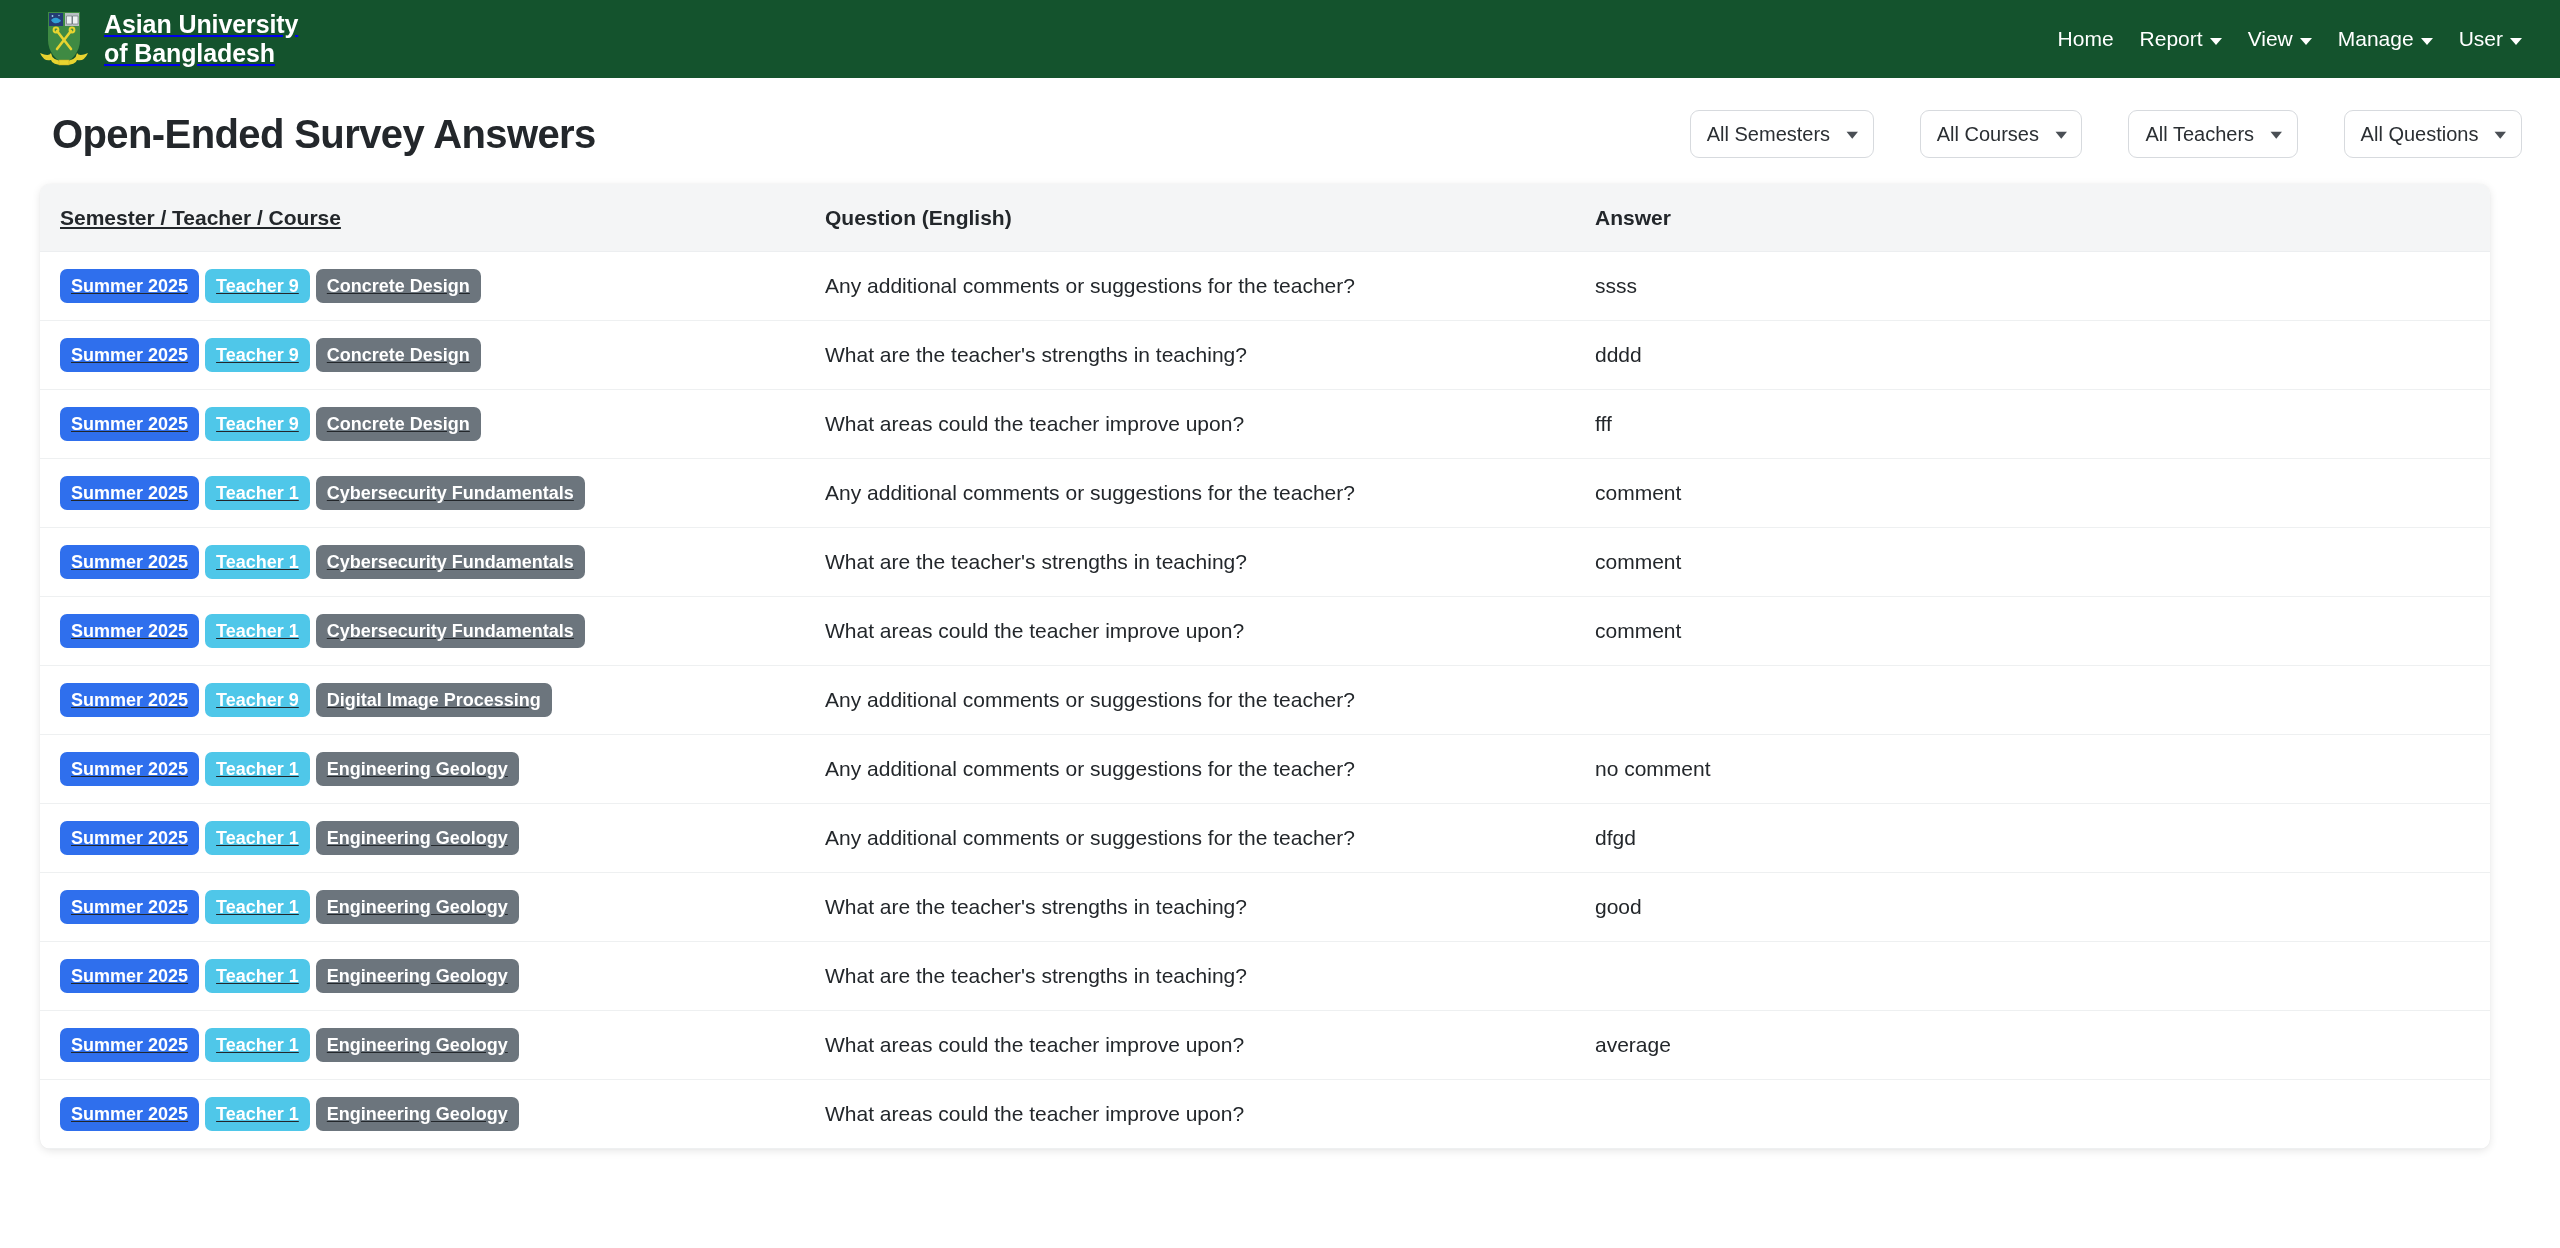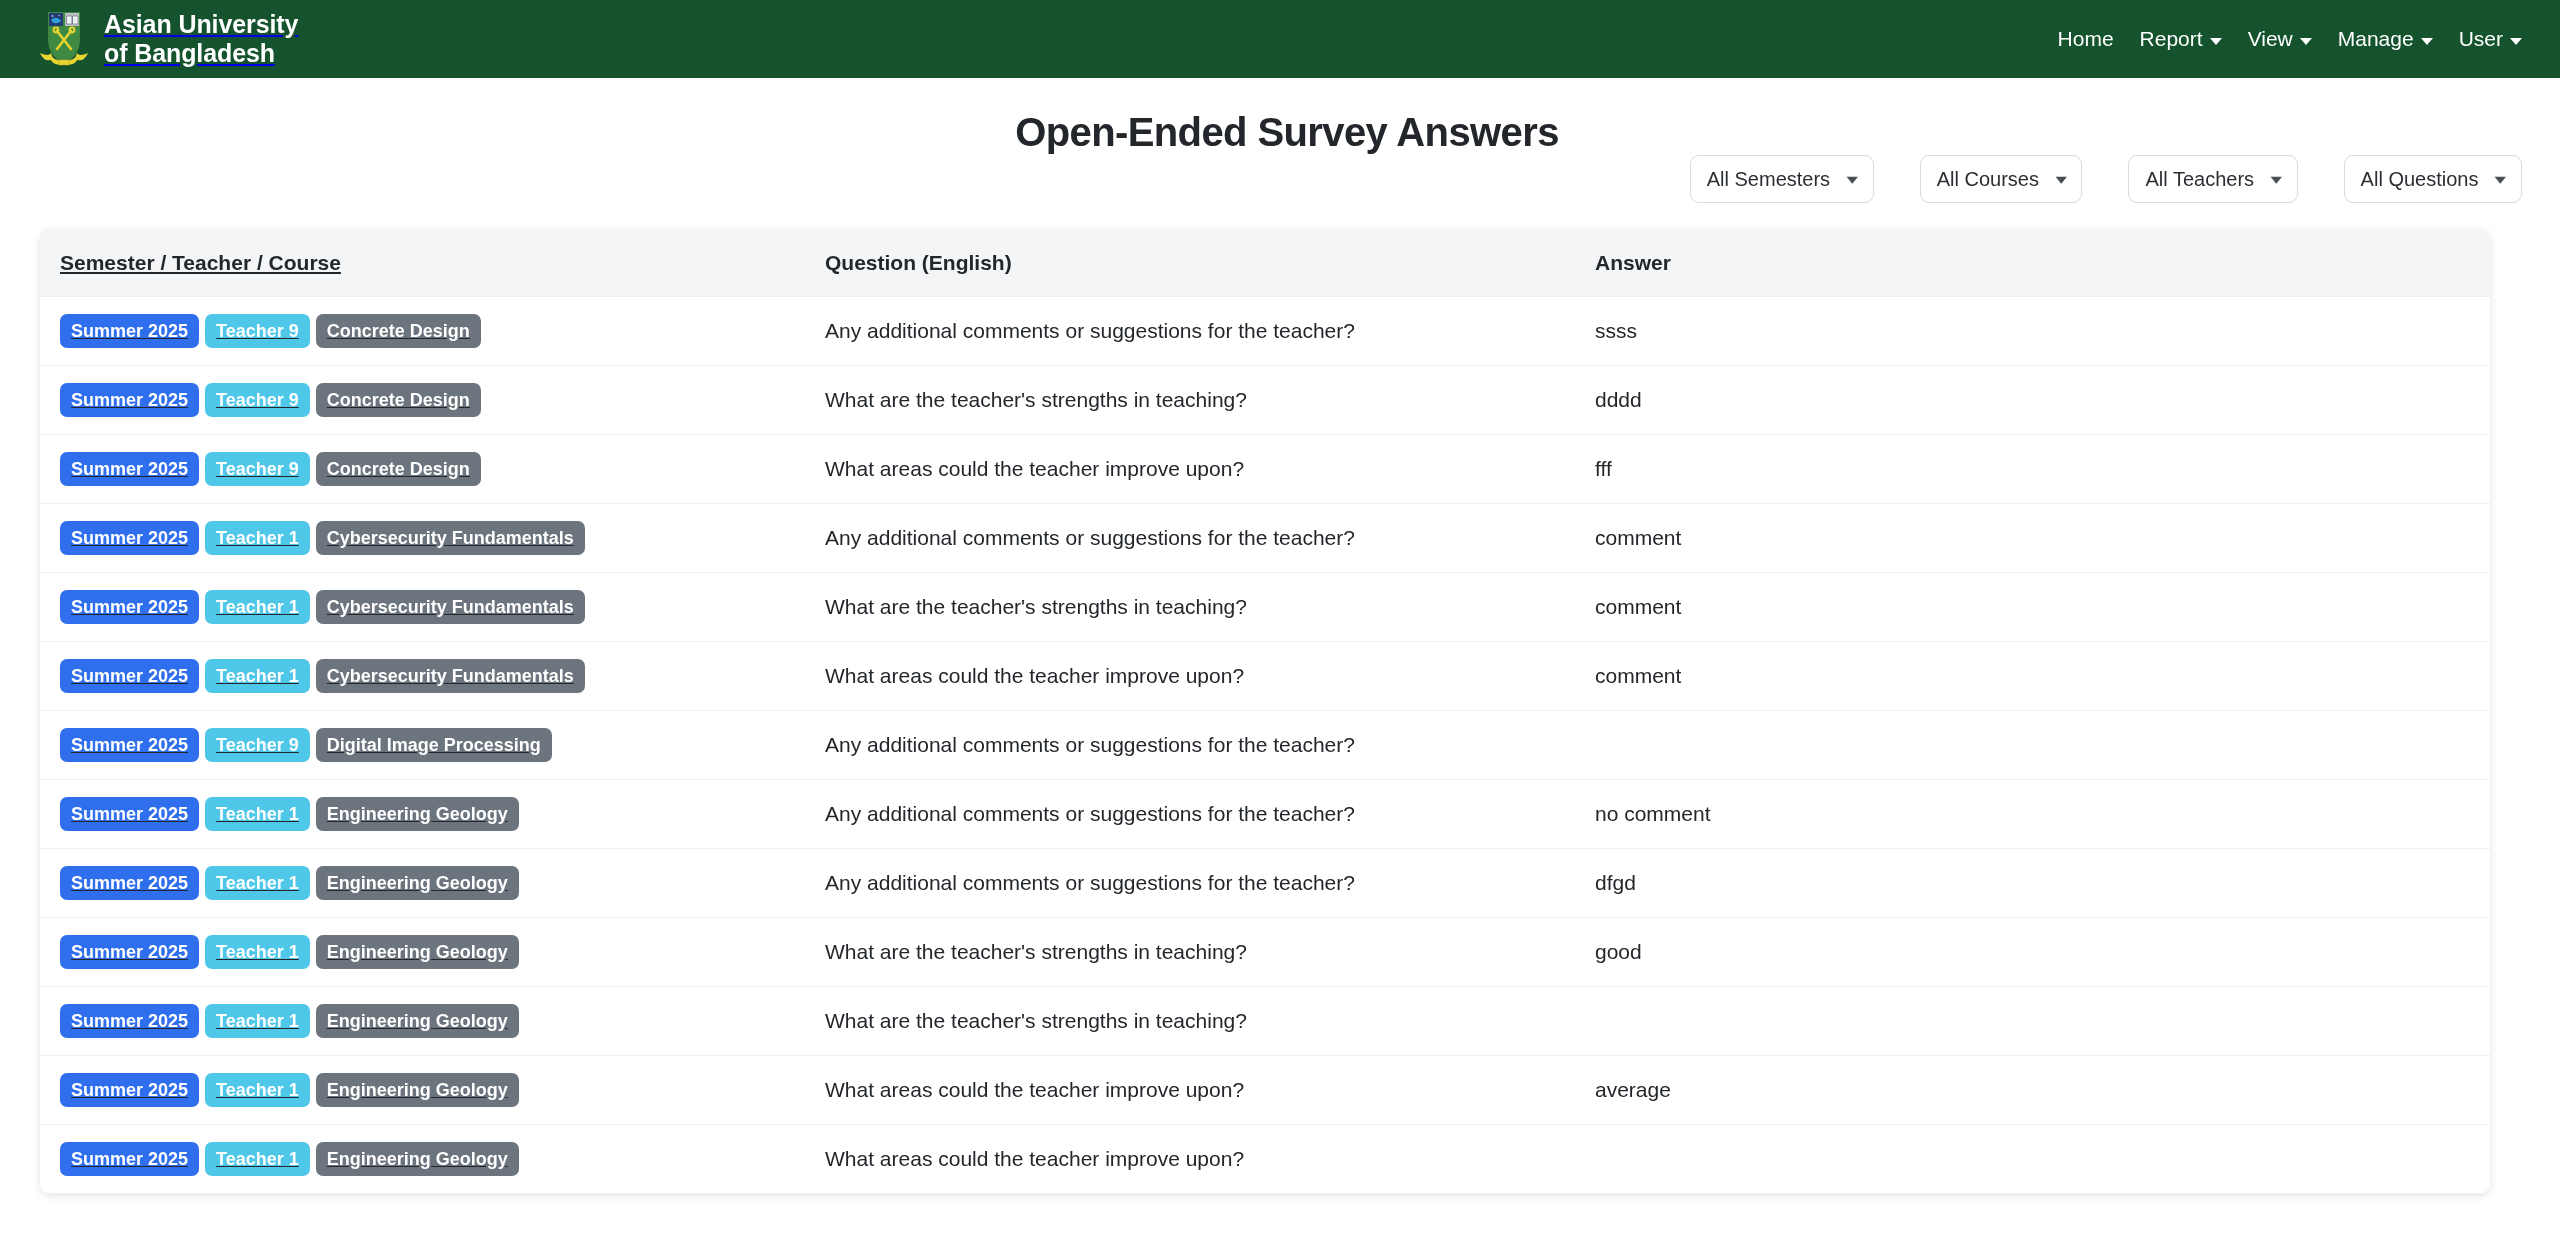--- a/index.html
+++ b/index.html
@@ -79,21 +79,20 @@
   
   .page {
     padding: 0 38px;
     background: #ffffff;
   }
   .page-head {
     display: flex;
     align-items: center;
     padding-top: 32px;
     padding-bottom: 26px;
-    flex-direction: column;
   }
   .page-title {
     font-size: 40px;
     font-weight: bold;
     color: #23272b;
     letter-spacing: -0.6px;
     margin: 0 0 0 14px;
   }
   .filters {
     margin-left: auto;

